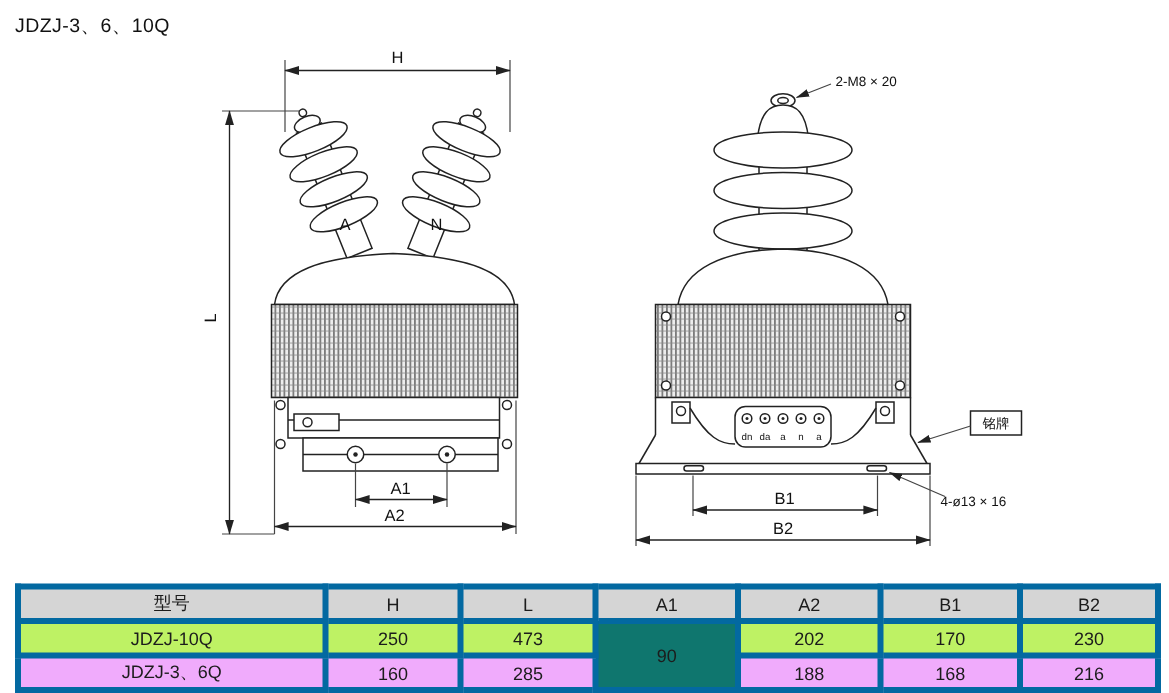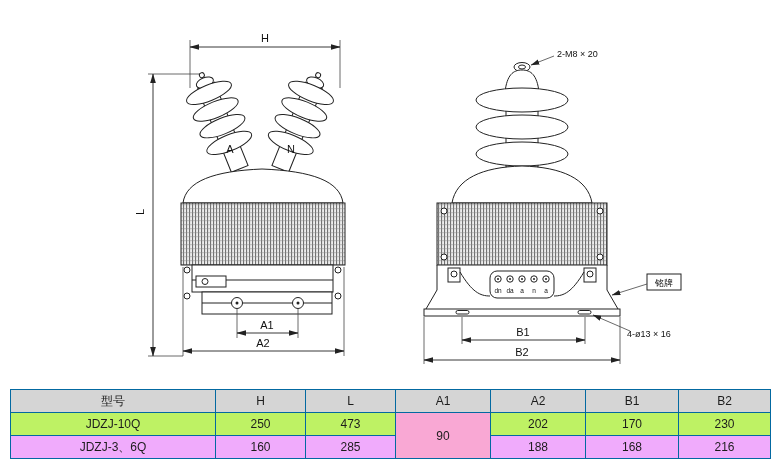--- a/index.html
+++ b/index.html
@@ -8,31 +8,32 @@
   .page { position: relative; width: 779px; height: 462px; overflow: hidden; background: #fff; }
   .title { position: absolute; top: 8px; left: 10px; font-size: 13px; color: #111; letter-spacing: .3px; }
   svg.drawing { position: absolute; top: 0; left: 0; }
   svg .shape { fill: #fff; stroke: #222; stroke-width: 1; }
   svg .ln   { stroke: #222; stroke-width: 1; fill: none; }
   svg .thin { stroke: #444; stroke-width: .8; fill: none; }
   svg .dim  { stroke: #222; stroke-width: .9; fill: none; }
   svg text { font-family: "Liberation Sans", sans-serif; fill: #111; }
   .t11 { font-size: 11px; } .t9 { font-size: 9px; } .t6 { font-size: 6.5px; }
   .dims-table { position: absolute; left: 10px; top: 389px; width: 760px; border-collapse: collapse; table-layout: fixed; }
-  .dims-table th, .dims-table td { border: 1px solid #0369a1; height: 23px; text-align: center; vertical-align: middle; font-size: 12px; font-weight: 400; color: #1c1c1c; padding: 0; }
+  .dims-table th, .dims-table td { border: 4px solid #0369a1; height: 23px; text-align: center; vertical-align: middle; font-size: 12px; font-weight: 400; color: #1c1c1c; padding: 0; }
   .dims-table thead th { background: #d5d5d5; }
   .row-a td { background: #bef264; }
   .row-b td { background: #f0abfc; }
-  .dims-table td.merged { background: #f9a8d4; }
+  .dims-table td.merged { background: #0f766e; }
 </style>
 </head>
 <body>
 
 <div class="page">
 
+  <div class="title">JDZJ-3、6、10Q</div>
 
   <svg class="drawing" width="779" height="388" viewBox="0 0 779 388" xmlns="http://www.w3.org/2000/svg">
     <defs>
       <marker id="aE" viewBox="0 0 10 6" markerWidth="11" markerHeight="7" refX="9.5" refY="3" orient="auto">
           <path d="M0,0 L10,3 L0,6 Z" fill="#222"></path>
         </marker>
       <marker id="aS" viewBox="0 0 10 6" markerWidth="11" markerHeight="7" refX="0.5" refY="3" orient="auto">
           <path d="M10,0 L0,3 L10,6 Z" fill="#222"></path>
         </marker>
       <pattern id="fins" width="3" height="4" patternUnits="userSpaceOnUse">

